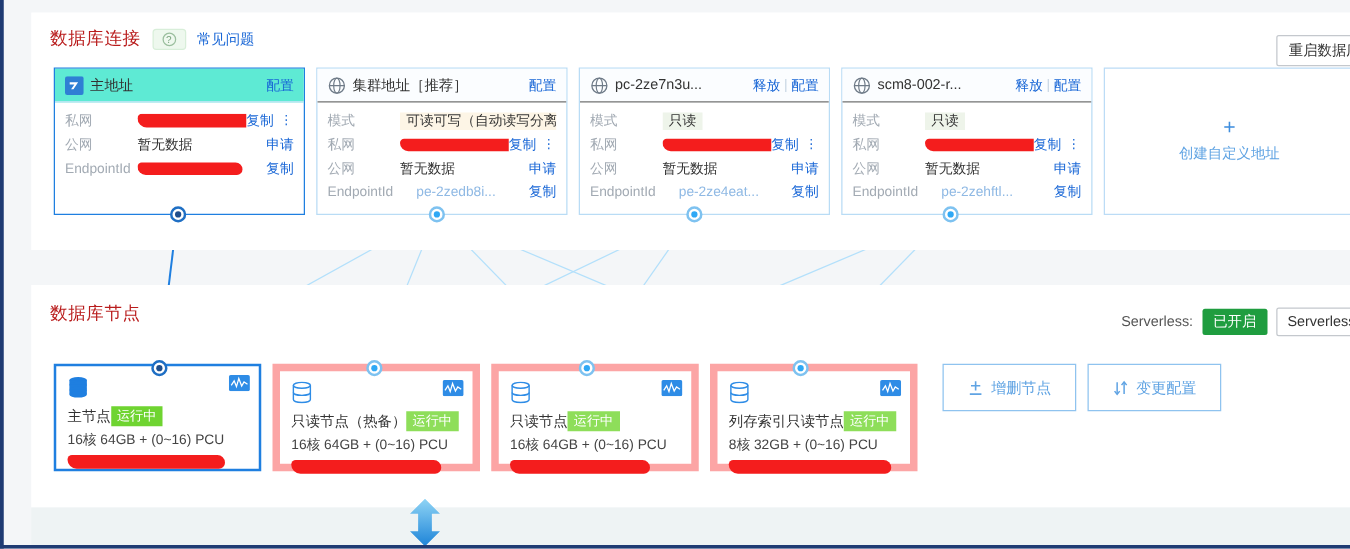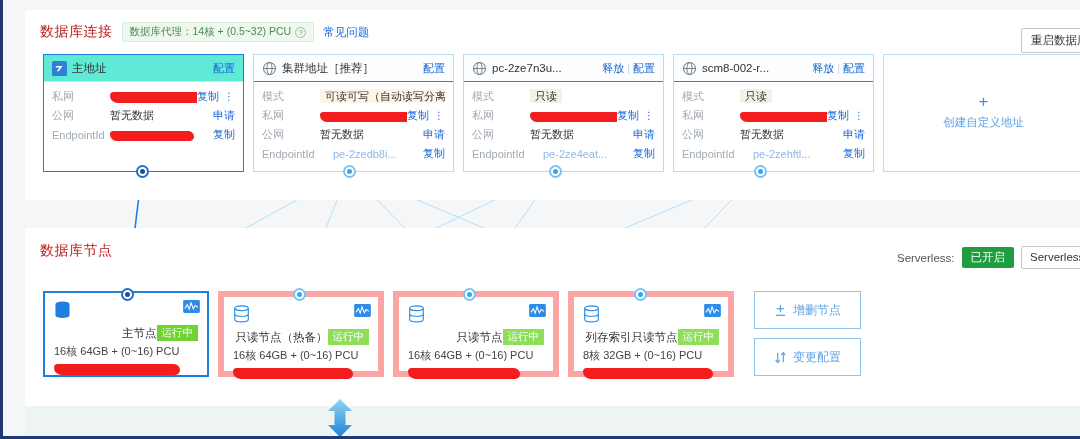--- a/index.html
+++ b/index.html
@@ -92,28 +92,28 @@
             font-size:11.5px; color:#333; white-space:nowrap; overflow:hidden; width:70px; }
 
   .node-row { position:absolute; left:18px; top:63px; display:flex; gap:9px; }
   .ncard {
     width:166px; height:86px; background:#fff; border:6px solid #fca5a5; position:relative;
     padding:8px 9px 0 9px;
   }
   .ncard.primary { border:2px solid #1f7fe0; }
   .db-ic { width:17px; height:18px; }
   .chart-ic { position:absolute; right:7px; top:7px; width:17px; height:13px; }
-  .nname-line { display:flex; align-items:center; justify-content:flex-end; margin-top:3px;font-family:Liberation Serif, serif; }
+  .nname-line { display:flex; align-items:center; justify-content:flex-start; margin-top:3px;font-family:Liberation Serif, serif; }
   .nname { font-size:11.5px; color:#333; white-space:nowrap; }
   .nbadge { background:#8ede5a; color:#fff; font-size:10.5px; padding:1px 5px; }
   .ncard.primary .nbadge { background:#6fd431; }
   .nspec { font-size:11px; color:#444; margin-top:3px; white-space:nowrap; }
   .nid { margin-top:3px; }
 
-  .op-col { display:flex; flex-direction:column; gap:9px; margin-left:11px; }
+  .op-col { display:flex; flex-direction:row; gap:9px; margin-left:11px; }
   .op-btn {
     width:107px; height:38px; border:1px solid #8fc3ef; background:#fff;
     display:flex; align-items:center; justify-content:center; gap:6px;
     color:#5fa3e3; font-size:12px;
   }
   .op-ic { width:13px; height:13px; }
 
   
   .strip { position:absolute; left:22px; top:406px; width:1062px; height:30px; background:#eef3f4; z-index:2;}
   .dbl-arrow { position:absolute; left:322px; top:398px; width:30px; height:40px; z-index:4; }
@@ -143,21 +143,20 @@
     <path d="M552,171 L466,294" stroke="#b3e0fb" stroke-width="1" fill="none"></path>
 
     <path d="M757,171 L637,294" stroke="#b3e0fb" stroke-width="1" fill="none"></path>
     <path d="M757,171 L466,294" stroke="#b3e0fb" stroke-width="1" fill="none"></path>
   </svg>
 
   <div class="panel-conn">
     <div class="sec-head">
       <span class="sec-title">数据库连接</span>
       <span class="proxy-badge">
-        <span>数据库代理：14核 + (0.5~32) PCU</span>
         <span class="q-circle">?</span>
       </span>
       <span class="faq-link">常见问题</span>
       <button class="restart-btn">重启数据库</button>
     </div>
 
     <div class="cards">
 
       <div class="card primary">
         <div class="card-hd">

